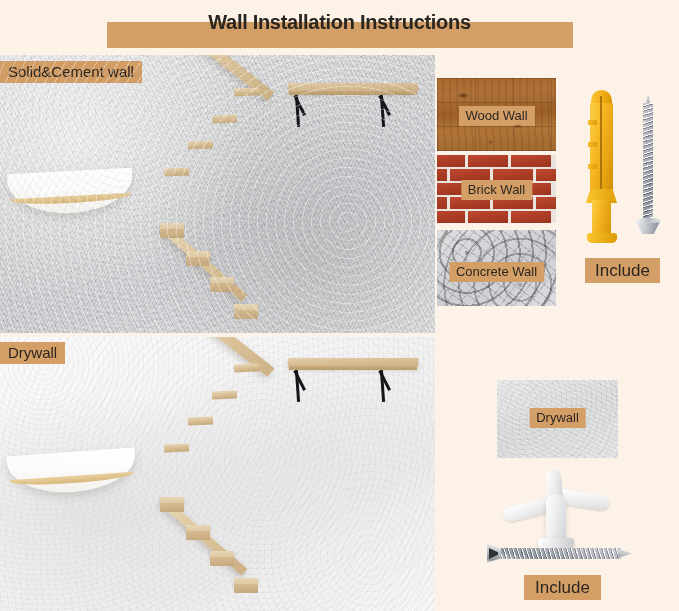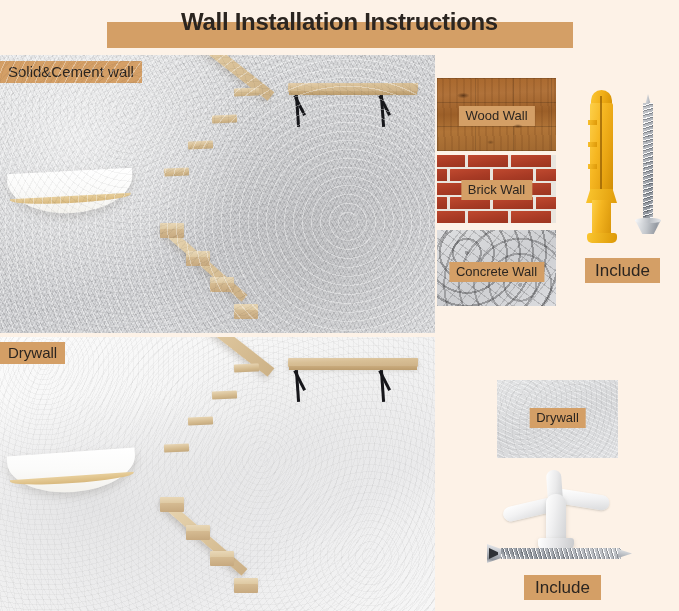--- a/index.html
+++ b/index.html
@@ -32,21 +32,21 @@
     position: absolute;
     left: 107px; top: 22px;
     width: 466px; height: 26px;
     background: #d49f66;
   }
   .title-text {
     position: absolute;
     left: 0; top: 2px;
     width: 679px;
     text-align: center;
-    font-size: 24px;
+    font-size: 20px;
     font-weight: bold;
     letter-spacing: -0.3px;
     color: #2b2520;
     line-height: 40px;
     white-space: nowrap;
   }
 
   
   .photo {
     position: absolute;

